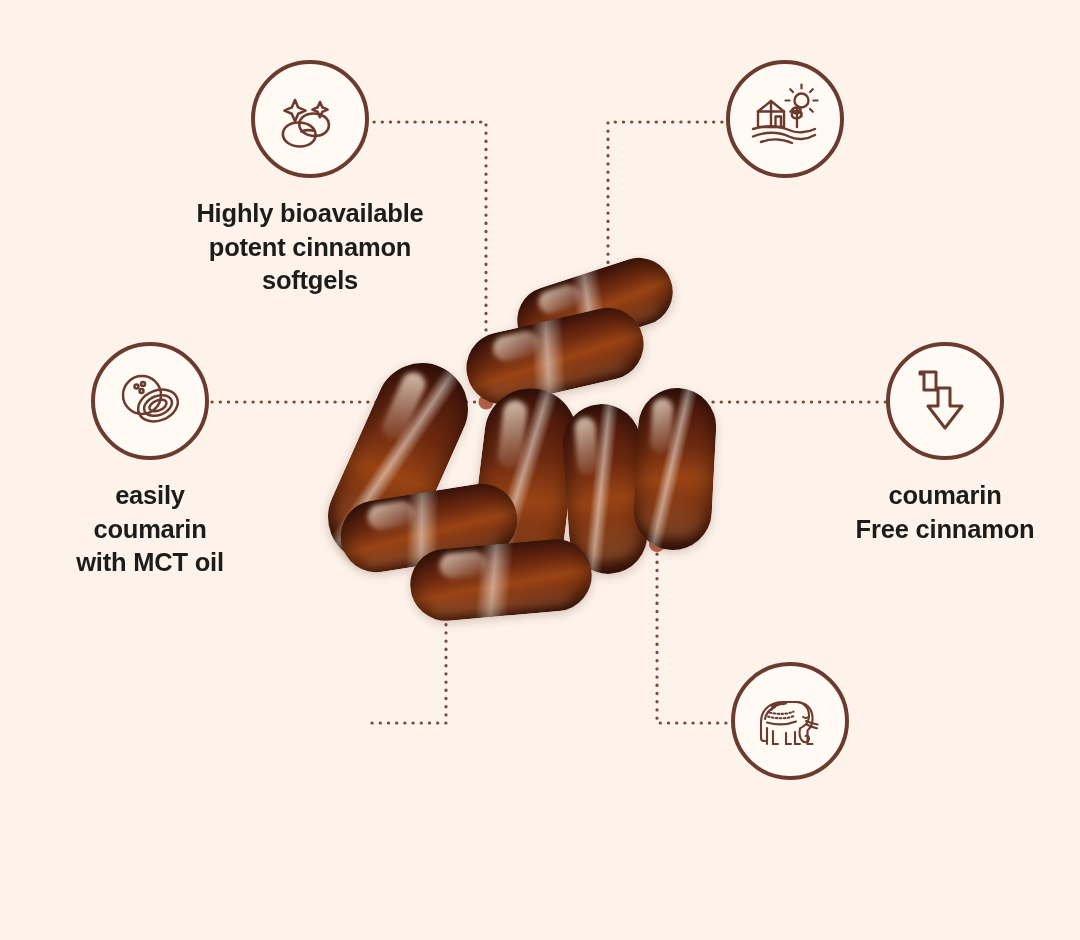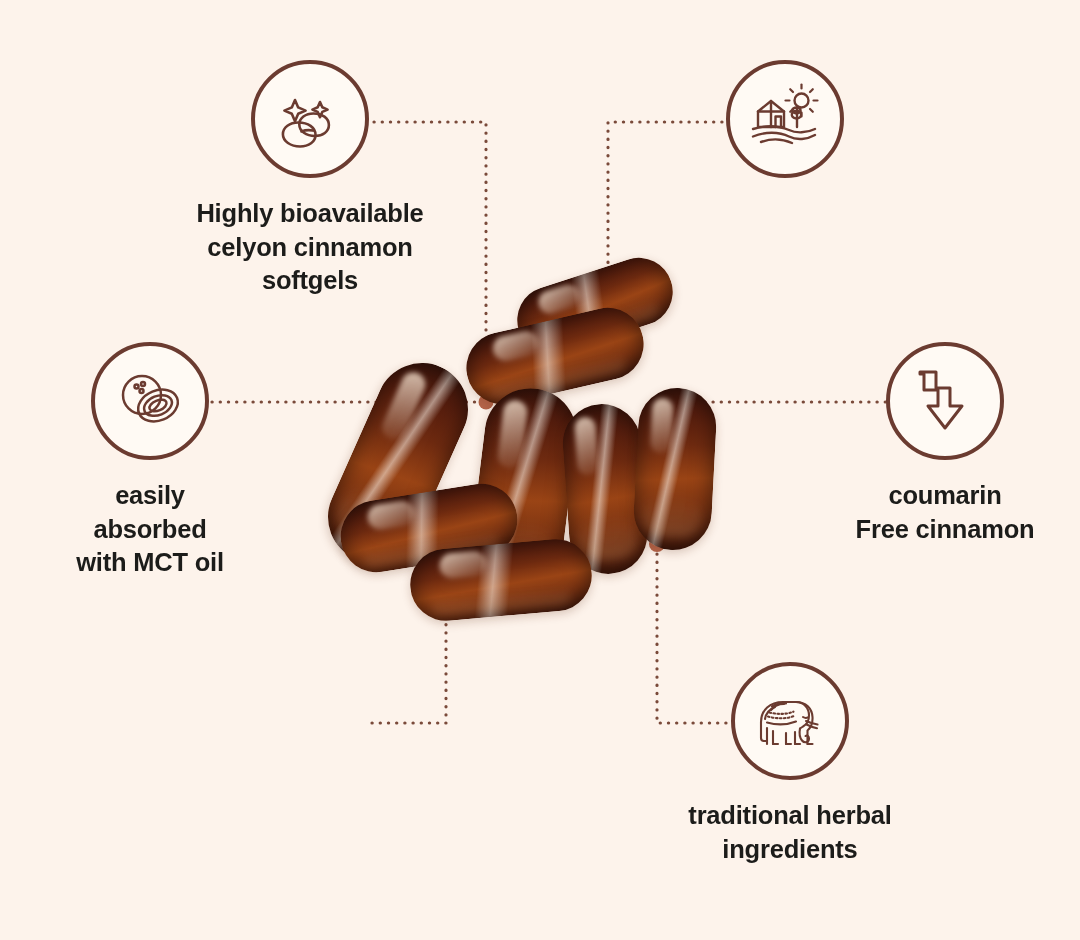--- a/index.html
+++ b/index.html
@@ -150,21 +150,21 @@
       <div class="icon-circle">
         <svg width="74" height="74" viewBox="0 0 74 74" fill="none" stroke="#6B3B30" stroke-width="2.6" stroke-linecap="round" stroke-linejoin="round">
           <path d="M22 18 l3.2 7.4 L32.6 28.6 l-7.4 3.2 L22 39.2 l-3.2-7.4 L11.4 28.6 l7.4-3.2 Z"></path>
           <path d="M47 20 l2.3 5.3 5.3 2.3 -5.3 2.3 -2.3 5.3 -2.3-5.3 -5.3-2.3 5.3-2.3 Z"></path>
           <path d="M40.5 31.5 c8.6 0 15.4 4.6 15.4 11.6 0 6.4 -6.1 10.9 -14 10.9 -8.6 0 -15.6 -4.8 -15.6 -11.4 0 -6.6 6.2 -11.1 14.2 -11.1 Z"></path>
           <path d="M25.5 40.5 c9.5 0 17 5 17 12.4 0 6.9 -6.7 11.6 -15.4 11.6 -9.5 0 -17.2 -5.2 -17.2 -12.2 0 -7.1 6.8 -11.8 15.6 -11.8 Z"></path>
           <path d="M28.5 49.5 c3.6 -1.4 7.8 -1.7 11.4 -0.9"></path>
         </svg>
       </div>
       <div class="feature-label">Highly bioavailable
-celyon cinnamon
+potent cinnamon
 softgels</div>
     </div>
 
     <div class="feature" id="feat-gmo">
       <div class="icon-circle">
         <svg width="76" height="76" viewBox="0 0 76 76" fill="none" stroke="#6B3B30" stroke-width="2.4" stroke-linecap="round" stroke-linejoin="round">
           <circle cx="54.5" cy="19.5" r="7"></circle>
           <g stroke-width="2.2">
             <path d="M54.5 7.5 V3.5"></path>
               <path d="M54.5 35.5 V31.5"></path>
@@ -195,21 +195,21 @@
           <circle cx="29" cy="31" r="19"></circle>
           <circle cx="23.5" cy="22.5" r="2"></circle>
           <circle cx="30" cy="20" r="2"></circle>
           <circle cx="28.5" cy="27" r="2"></circle>
           <ellipse cx="45" cy="41.5" rx="20.5" ry="15" transform="rotate(-22 45 41.5)"></ellipse>
           <ellipse cx="45" cy="41.5" rx="14.5" ry="9.5" transform="rotate(-22 45 41.5)"></ellipse>
           <ellipse cx="45" cy="41.5" rx="9" ry="5" transform="rotate(-22 45 41.5)"></ellipse>
         </svg>
       </div>
       <div class="feature-label">easily
-absorbed
+coumarin
 with MCT oil</div>
     </div>
 
     <div class="feature" id="feat-coumarin">
       <div class="icon-circle">
         <svg width="66" height="70" viewBox="0 0 66 70" fill="none" stroke="#6B3B30" stroke-width="3" stroke-linecap="round" stroke-linejoin="round">
           <path d="M8 6 H24 V22 H38 V40 H50 L33 62 L16 40 H26 V24 H12 V8 H8 Z"></path>
         </svg>
       </div>
       <div class="feature-label">coumarin
@@ -238,18 +238,16 @@
           <path d="M20 24 c3 -4 8 -6 13 -6"></path>
           <path d="M14 33 c1 -6 5 -10 10 -12"></path>
           <path d="M16 36.5 c9 2.5 20 2.5 29 -1"></path>
           <g stroke-dasharray="1.6 2.4">
             <path d="M17 30.5 c9 2.5 19 2.5 27 -0.8"></path>
             <path d="M18.5 26.5 c8 2 17 2 24 -0.8"></path>
           </g>
           <path d="M21 20.5 c4 -2.5 9 -3.5 14 -3"></path>
         </svg>
       </div>
-      <div class="feature-label">traditional herbal
-ingredients</div>
     </div>
 
   </div>
 </div>
 
 </body></html>

